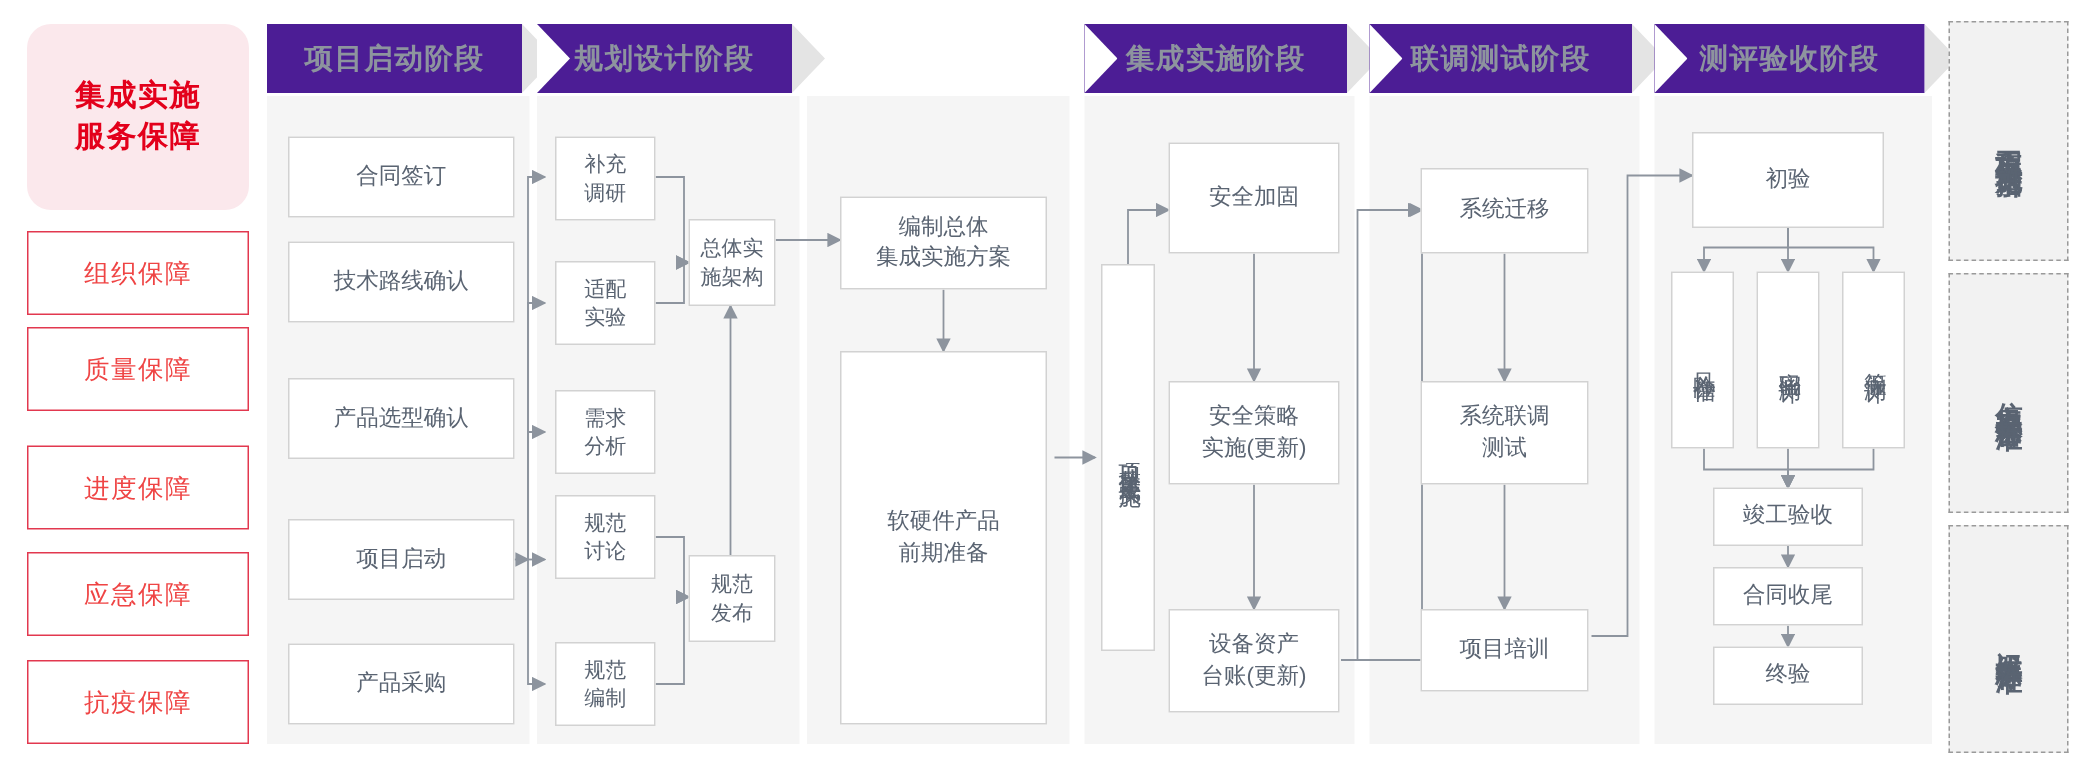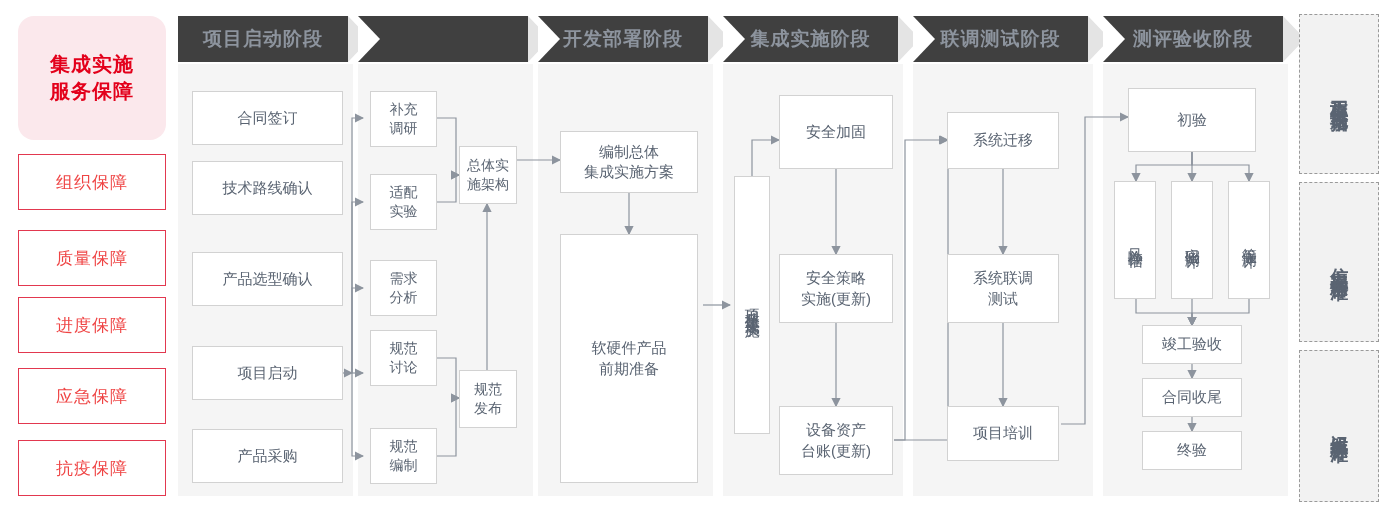--- a/index.html
+++ b/index.html
@@ -35,21 +35,21 @@
     font-size:17px;color:#ef4444;letter-spacing:1px;
   }
 
   
   .col-body{
     top:64px;height:432px;
     background:#f5f5f5;
   }
   .col-head{
     top:16px;height:46px;
-    background:#404040;
+    background:#4c1d95;
     display:flex;align-items:center;
   }
   .col-head .chev{
     position:absolute;top:0;right:-22px;width:22px;height:46px;
     background:#e4e4e4;
     clip-path:polygon(0 0,100% 50%,0 100%);
   }
   .col-head .notch{
     position:absolute;top:0;left:0;width:22px;height:46px;
     background:#ffffff;
@@ -103,21 +103,21 @@
   <div class="abs guar-head">
     <div>
       <div>集成实施</div>
       <div>服务保障</div>
     </div>
   </div>
 
   <div class="abs guar-item" style="top:154px">
     <span>组织保障</span>
   </div>
-  <div class="abs guar-item" style="top:230px">
+  <div class="abs guar-item" style="top:218px">
     <span>质量保障</span>
   </div>
   <div class="abs guar-item" style="top:297px">
     <span>进度保障</span>
   </div>
   <div class="abs guar-item" style="top:368px">
     <span>应急保障</span>
   </div>
   <div class="abs guar-item" style="top:440px">
     <span>抗疫保障</span>
@@ -129,25 +129,21 @@
   <div class="abs col-body" style="left:723px;width:180px"></div>
   <div class="abs col-body" style="left:913px;width:180px"></div>
   <div class="abs col-body" style="left:1103px;width:185px"></div>
 
   <div class="abs col-head" style="left:178px;width:170px">
     <span class="col-head-label">项目启动阶段</span>
     <span class="chev"></span>
   </div>
   <div class="abs col-head" style="left:358px;width:170px">
     <span class="notch"></span>
-    <span class="chev"></span>
-  </div>
-  <div class="abs col-head" style="left:538px;width:170px">
-    <span class="notch"></span>
-    <span class="col-head-label">开发部署阶段</span>
+    <span class="col-head-label">规划设计阶段</span>
     <span class="chev"></span>
   </div>
   <div class="abs col-head" style="left:723px;width:175px">
     <span class="notch"></span>
     <span class="col-head-label">集成实施阶段</span>
     <span class="chev"></span>
   </div>
   <div class="abs col-head" style="left:913px;width:175px">
     <span class="notch"></span>
     <span class="col-head-label">联调测试阶段</span>

